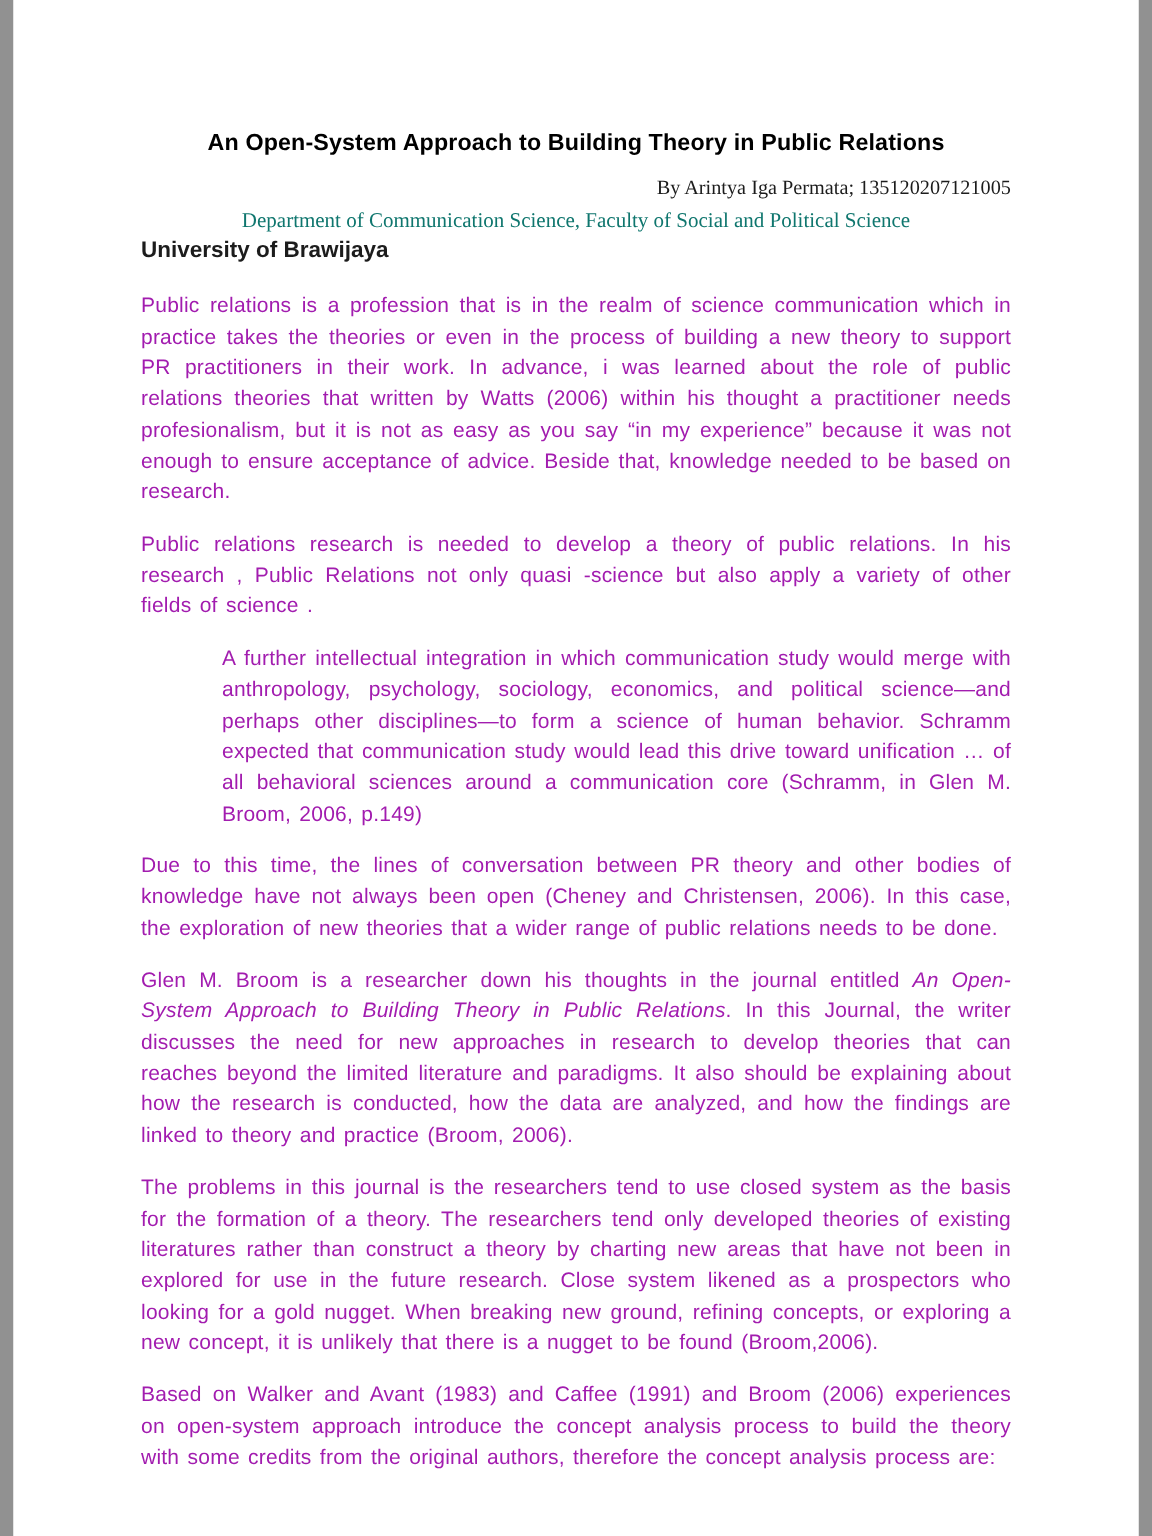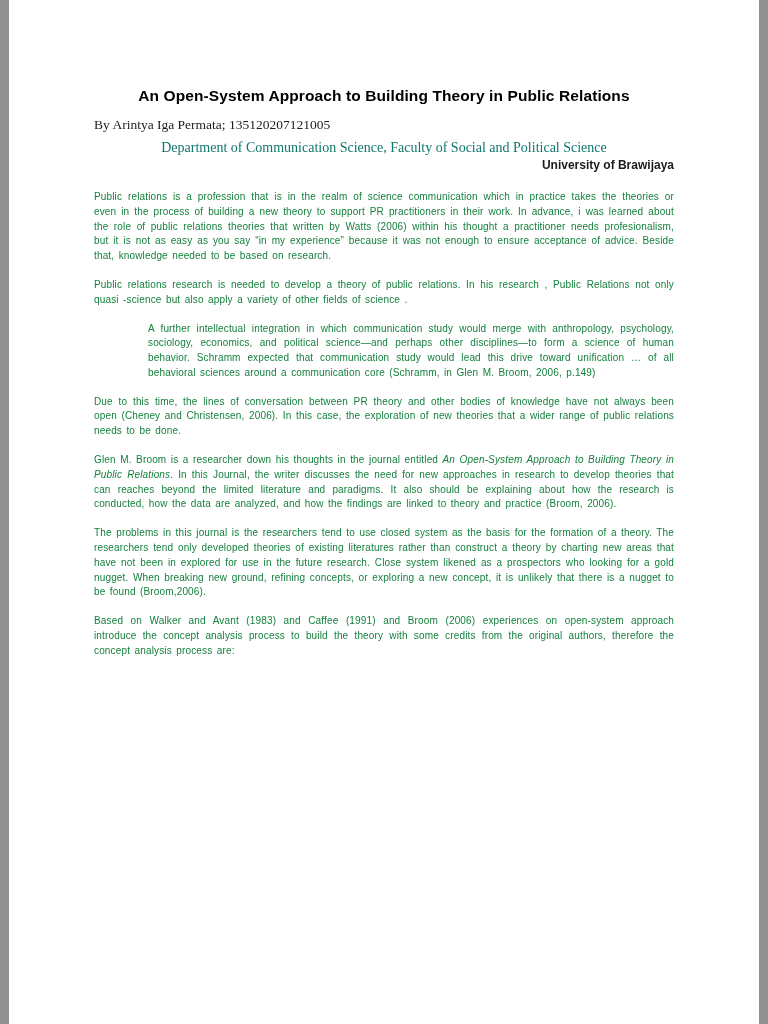--- a/index.html
+++ b/index.html
@@ -43,42 +43,42 @@
     font-weight: bold;
     color: #000000;
     text-align: center;
     letter-spacing: 0.1px;
   }
   p.byline {
     margin: 0 0 7px 0;
     font-family: "Liberation Serif", serif;
     font-size: 13.5px;
     color: #1c1c1c;
-    text-align: left;
+    text-align: right;
   }
   p.dept {
     margin: 0 0 2px 0;
     font-family: "Liberation Serif", serif;
     font-size: 14px;
     color: #0f766e;
     text-align: center;
   }
   p.univ {
     margin: 0 0 18px 0;
-    font-size: 12px;
+    font-size: 15px;
     font-weight: bold;
     color: #1c1c1c;
-    text-align: right;
+    text-align: left;
   }
 
   .doc-content p {
     margin: 0 0 14px 0;
-    font-size: 10px;
+    font-size: 14px;
     line-height: 1.48;
-    color: #15803d;
+    color: #a21caf;
     text-align: justify;
     letter-spacing: 0.15px;
     word-spacing: 1.5px;
   }
   .doc-content p.quote {
     margin-left: 54px;
   }
   .doc-content .italic {
     font-style: italic;
   }

